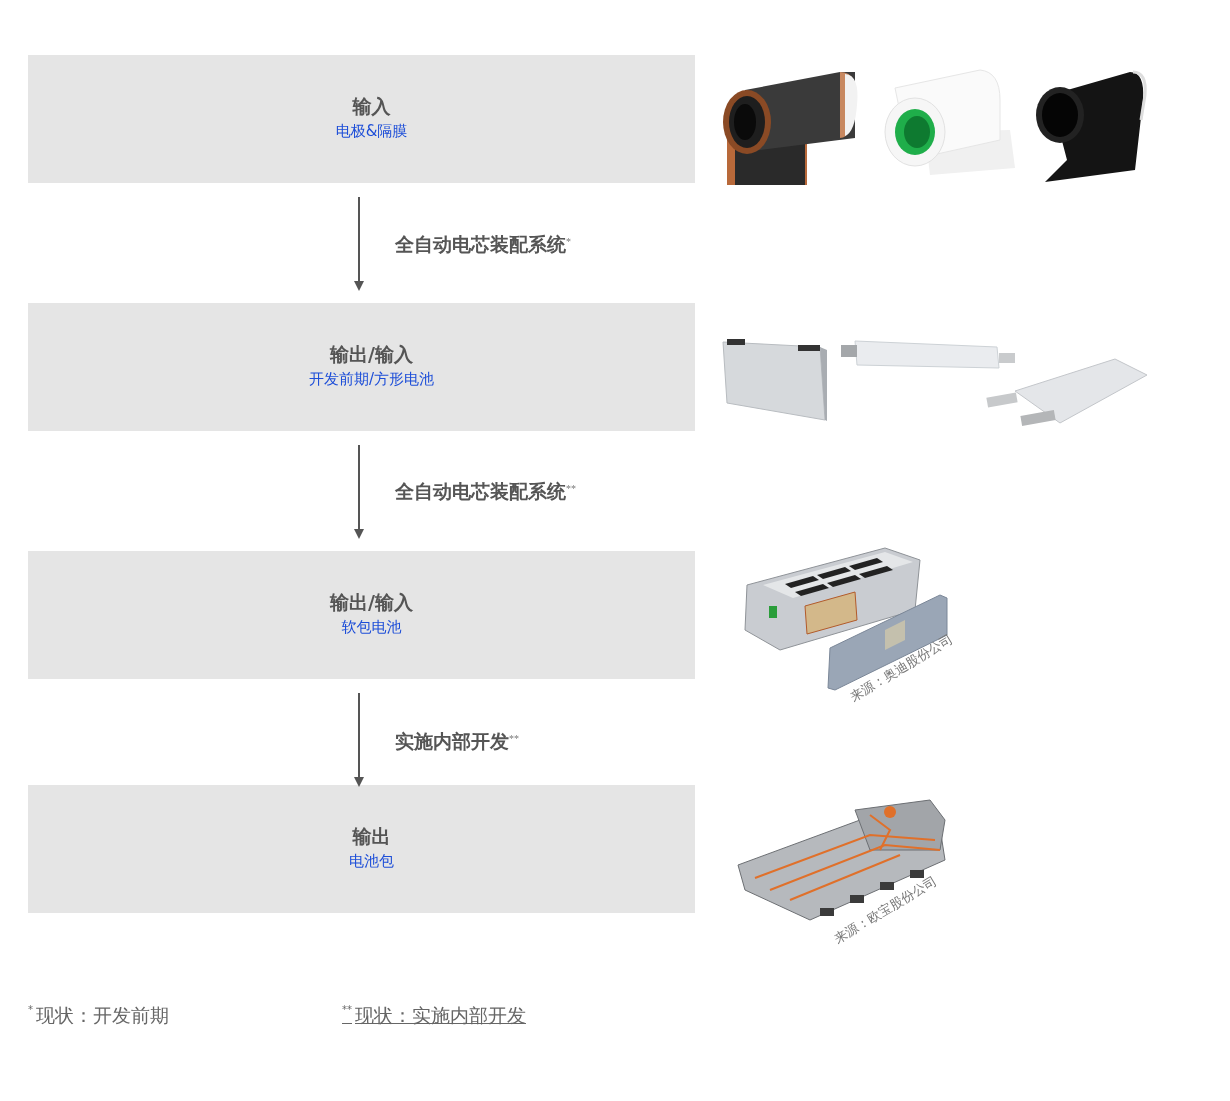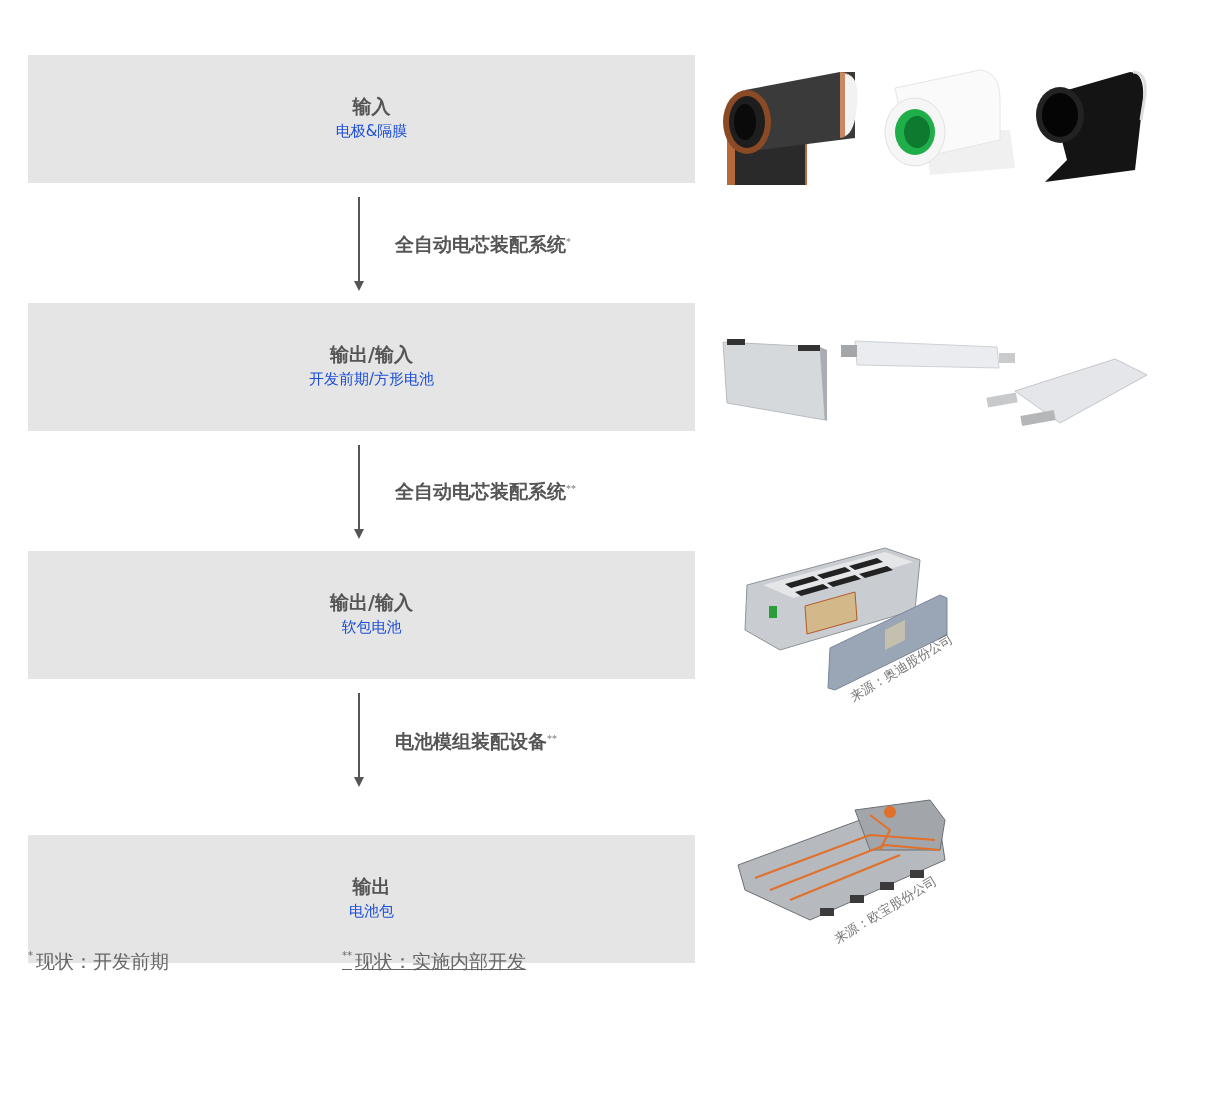--- a/index.html
+++ b/index.html
@@ -24,21 +24,21 @@
       position: absolute; left: -1px; width: 0; height: 0;
       border-left: 5px solid transparent; border-right: 5px solid transparent;
       border-top: 10px solid #555555;
     }
     .process {
       position: absolute; left: 395px; font-size: 19px; font-weight: bold; color: #555555;
       line-height: 24px; white-space: nowrap; font-family: Liberation Serif, serif;
     }
     .process sup { font-size: 10px; font-weight: normal; vertical-align: top; position: relative; top: -3px; color: #777; }
 
-    .footnote { position: absolute; top: 949px; font-size: 19px; color: #666666; white-space: nowrap; }
+    .footnote { position: absolute; top: 1003px; font-size: 19px; color: #666666; white-space: nowrap; }
     .footnote sup { font-size: 10px; vertical-align: top; position: relative; top: 1px; margin-right: 3px; }
 
     .source { position: absolute; font-size: 13px; color: #777777; white-space: nowrap; transform-origin: left bottom; transform: rotate(-31deg); }
 
     
     .pic { position: absolute; }
   </style>
 </head>
 <body>
 
@@ -50,21 +50,21 @@
 <div class="stage" style="top:303px;">
   <div class="stage-title">输出/输入</div>
   <div class="stage-sub">开发前期/方形电池</div>
 </div>
 
 <div class="stage" style="top:551px;">
   <div class="stage-title">输出/输入</div>
   <div class="stage-sub">软包电池</div>
 </div>
 
-<div class="stage" style="top:835px;">
+<div class="stage" style="top:785px;">
   <div class="stage-title">输出</div>
   <div class="stage-sub">电池包</div>
 </div>
 
 <div class="arrow" style="top:197px; height:94px;">
   <div class="shaft" style="height:84px;"></div>
   <div class="head" style="top:84px;"></div>
 </div>
 <div class="arrow" style="top:445px; height:94px;">
   <div class="shaft" style="height:84px;"></div>
@@ -75,21 +75,21 @@
   <div class="head" style="top:84px;"></div>
 </div>
 
 <div class="process" style="top:233px;">
   <span>全自动电芯装配系统</span><sup>*</sup>
 </div>
 <div class="process" style="top:480px;">
   <span>全自动电芯装配系统</span><sup>**</sup>
 </div>
 <div class="process" style="top:730px;">
-  <span>电池模组装配设备</span><sup>**</sup>
+  <span>实施内部开发</span><sup>**</sup>
 </div>
 
 <svg class="pic" style="left:715px; top:60px;" width="450" height="130" viewBox="0 0 450 130">
 
   <g>
     <rect x="12" y="80" width="80" height="45" fill="#b8693a"></rect>
     <rect x="20" y="82" width="70" height="43" fill="#2a2a2a"></rect>
     <path d="M30 30 L125 12 L140 12 L140 78 L30 92 Z" fill="#3a3a3a"></path>
     <path d="M125 12 Q145 12 140 45 Q138 78 125 78 Z" fill="#c88860"></path>
     <path d="M130 14 Q145 15 142 45 Q140 72 130 76 Z" fill="#f2f2f2"></path>

